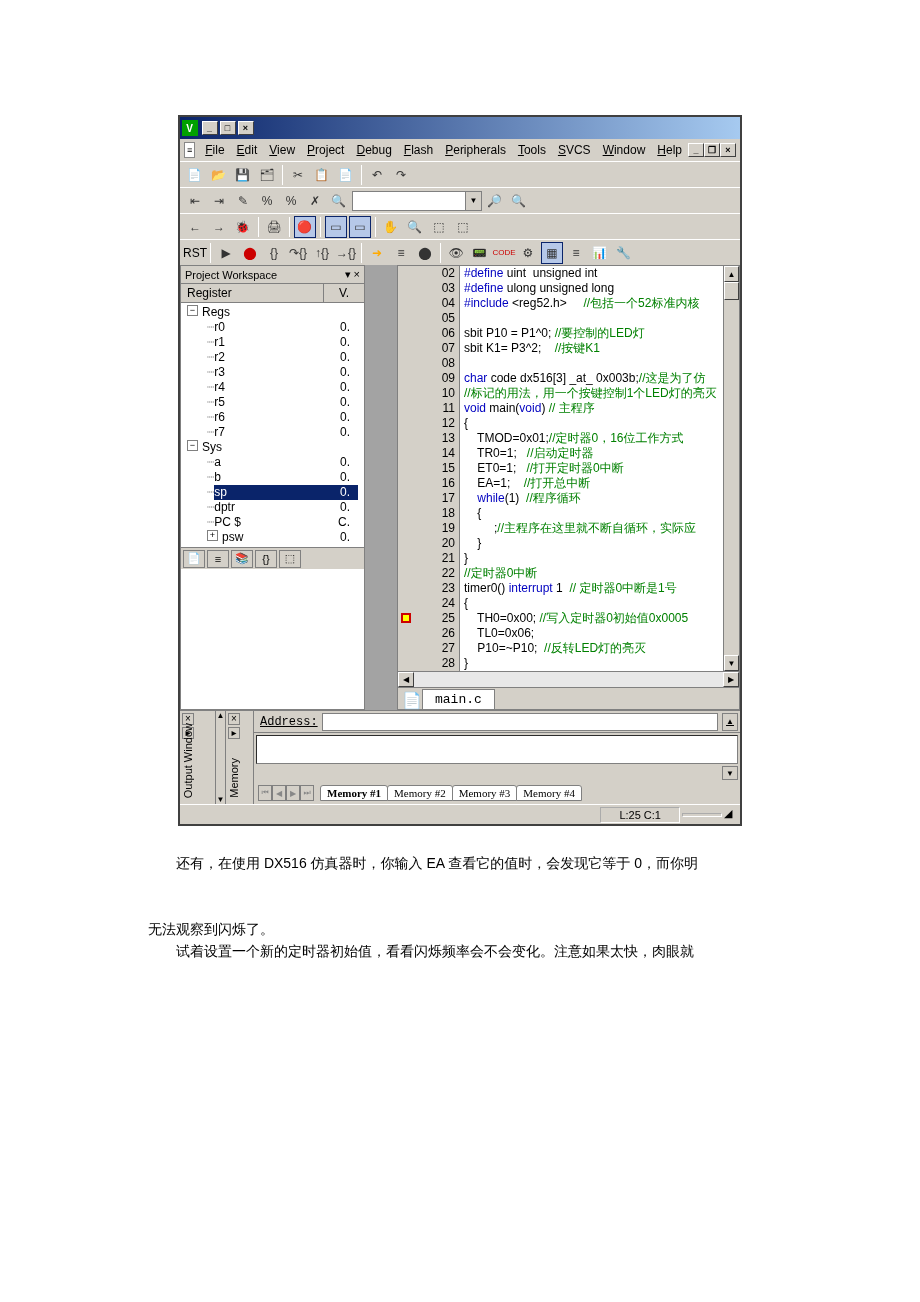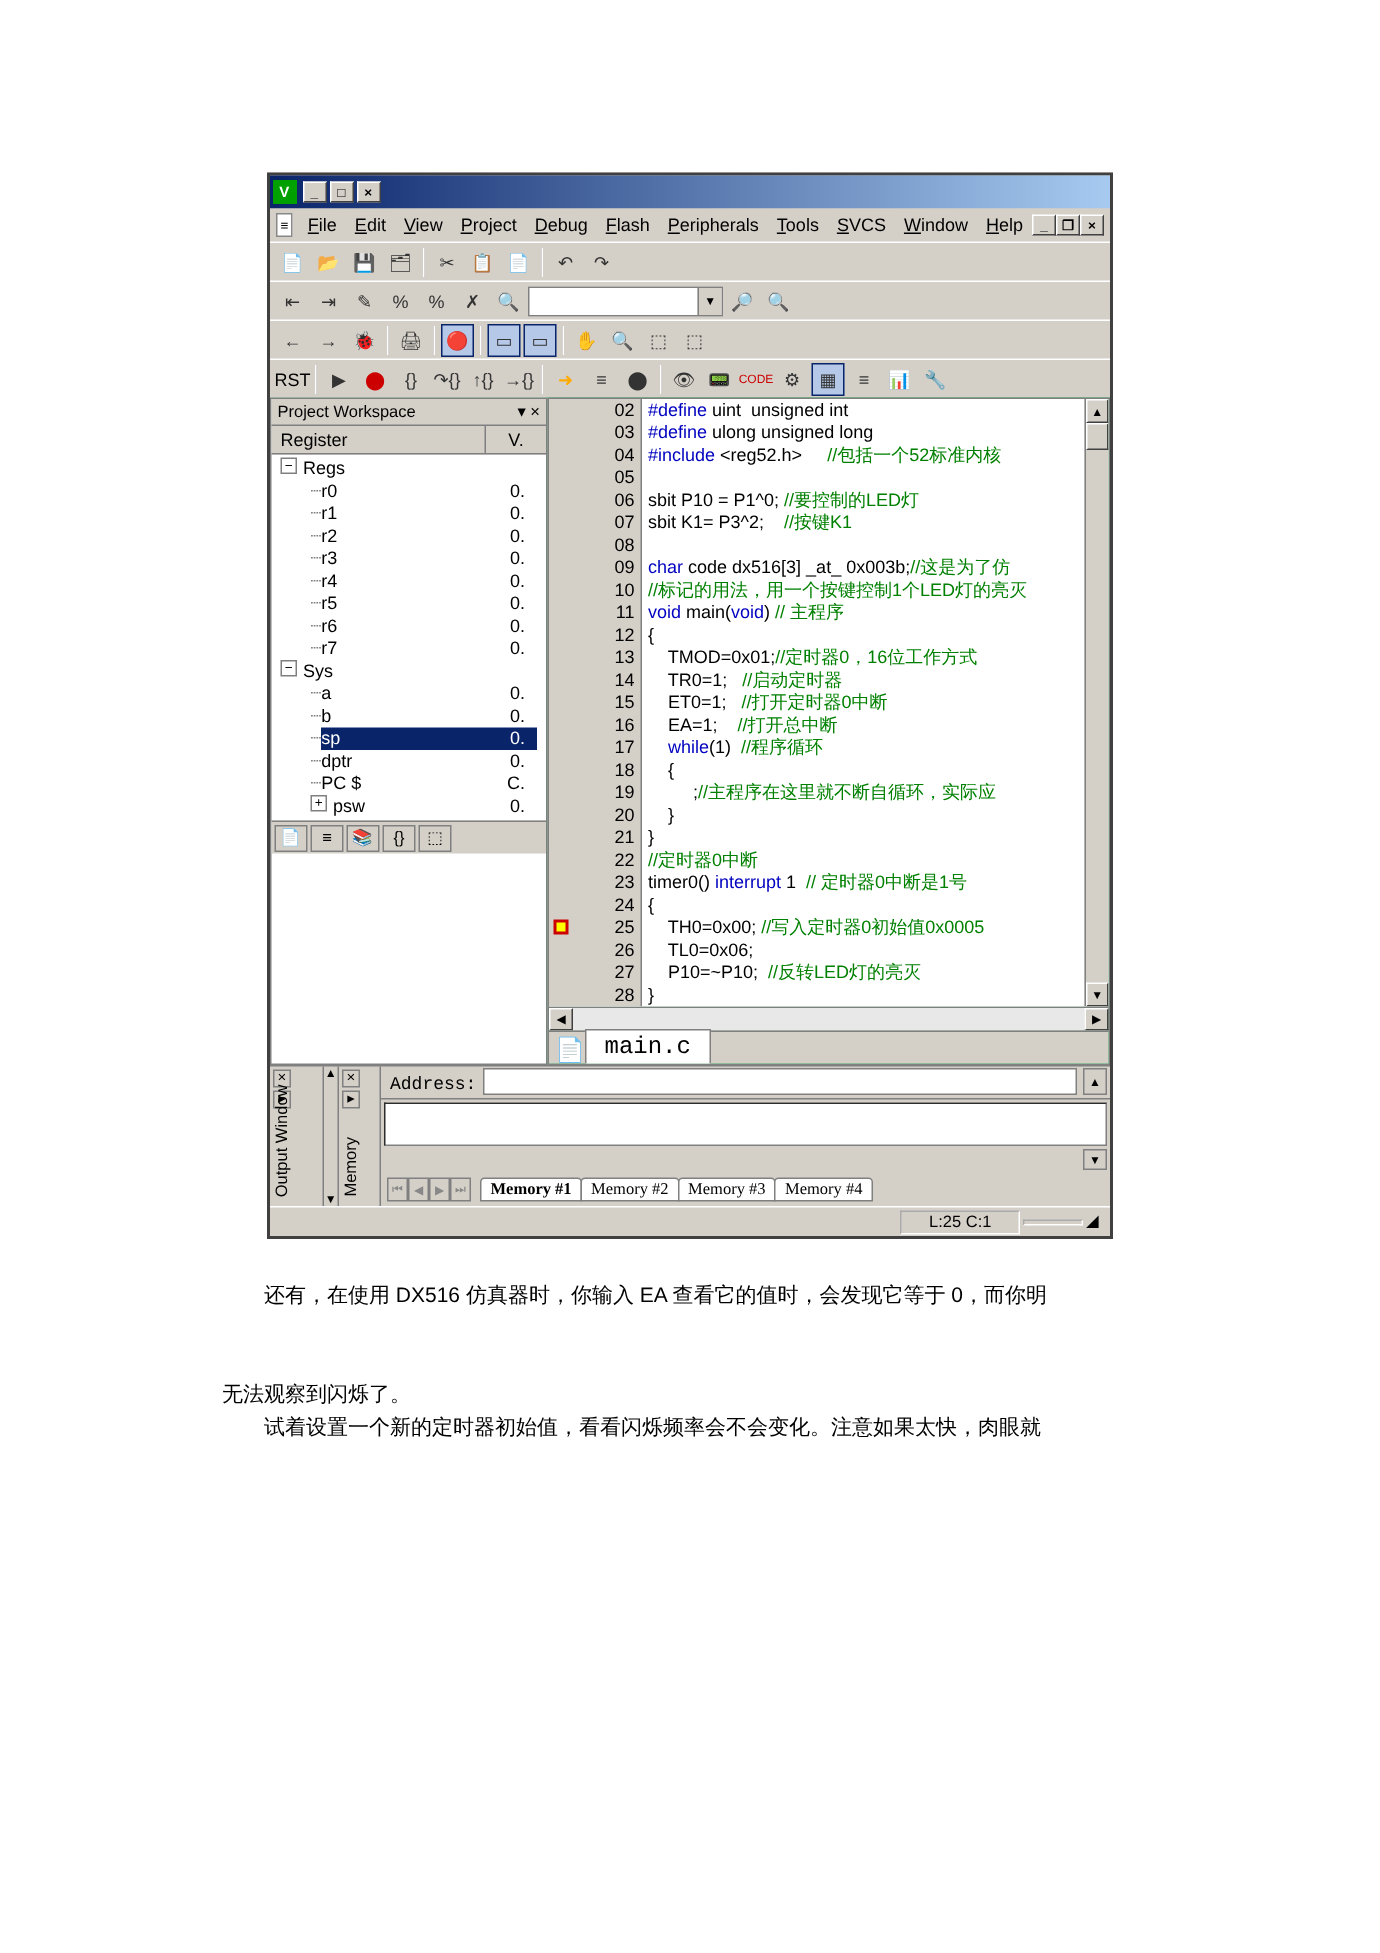--- a/index.html
+++ b/index.html
@@ -16,21 +16,21 @@
     .menu-item { padding: 2px 6px; cursor: pointer; }
     .menu-item u { text-decoration: underline; }
     .menubar .spacer { flex: 1;}
     .menubar .mdi-controls { display: flex; gap: 0; }
     .toolbar { height: 26px; background: #d4d0c8; border-top: 1px solid #fff; display: flex; align-items: center; padding: 0 4px; gap: 2px; }
     .tbtn { width: 22px; height: 22px; display: flex; align-items: center; justify-content: center; font-size: 12px; color: #333; border: 1px solid transparent; }
     .tbtn.selected { border: 1px solid #0a246a; background: #b6c8e8; }
     .tsep { width: 1px; height: 20px; background: #808080; border-right: 1px solid #fff; margin: 0 2px; }
     .tcombo { width: 130px; height: 20px; background: #fff; border: 1px solid #808080; display: flex; align-items: center; }
     .tcombo-arrow { width: 16px; height: 18px; background: #d4d0c8; border-left: 1px solid #808080; margin-left: auto; display:flex;align-items:center;justify-content:center;font-size:8px;}
-    .content-area { display: flex; background: #22c55e; }
+    .content-area { display: flex; background: #a3a3a3; gap: 32px; }
     .workspace-panel { width: 185px; border: 1px solid #808080; background: #fff; font-size: 12px; }
     .workspace-title { height: 18px; background: #d4d0c8; display: flex; align-items: center; padding: 0 4px; font-size: 11px; border-bottom: 1px solid #808080;}
     .workspace-title .closex { margin-left: auto; font-size: 11px; }
     .reg-header { display: flex; background: #d4d0c8; border-bottom: 1px solid #808080; font-size: 12px;}
     .reg-header div { padding: 2px 6px; border-right: 1px solid #808080;}
     .reg-header div:first-child { flex: 1; }
     .reg-header div:last-child { width: 40px; border-right: none; text-align: center;}
     .tree { padding: 2px; font-family: "Courier New", monospace; font-size: 12px;}
     .tree-item { display: flex; padding: 0 4px; line-height: 15px; }
     .tree-item.indent1 { padding-left: 24px; }
@@ -54,27 +54,27 @@
     .cm { color: #008000; }
     .tx { color: #000; }
     .editor-scroll-v { width: 16px; background: #d4d0c8; border-left: 1px solid #808080; position:relative;}
     .editor-scroll-v .arrow { height: 16px; border: 1px solid #fff; border-right-color:#404040; border-bottom-color:#404040; display:flex;align-items:center;justify-content:center;font-size:8px;}
     .editor-scroll-v .thumb { position:absolute; top:16px; left:0; right:0; height:18px; background:#d4d0c8; border:1px solid #fff; border-right-color:#404040;border-bottom-color:#404040;}
     .editor-scroll-h { height: 16px; background: #d4d0c8; border-top: 1px solid #808080; display:flex;}
     .editor-scroll-h .arrow { width: 16px; border: 1px solid #fff; border-right-color:#404040;border-bottom-color:#404040;display:flex;align-items:center;justify-content:center;font-size:8px;}
     .editor-scroll-h .track { flex:1; background:#e8e8e8;}
     .editor-tabs { height: 22px; background: #d4d0c8; display: flex; align-items: flex-end; padding-left: 4px; border-top:1px solid #808080;}
     .editor-tab-icon { width: 20px; height: 18px; display:flex;align-items:center;justify-content:center;}
-    .editor-tab { padding: 2px 12px; background: #fff; border: 1px solid #808080; border-bottom: none; font-size: 16px; font-family: "Courier New", monospace;}
+    .editor-tab { padding: 2px 12px; background: #fff; border: 1px solid #808080; border-bottom: none; font-size: 13px; font-family: "Courier New", monospace;}
     .bottom-panels { display: flex; border-top: 1px solid #808080; height: 94px; background:#d4d0c8;}
     .output-panel { width: 36px; border-right: 1px solid #808080; position: relative;}
     .vlabel { writing-mode: vertical-rl; transform: rotate(180deg); font-size: 11px; position: absolute; bottom: 6px; left: 2px;}
     .sidebar-close { width: 12px; height: 12px; font-size: 10px; border: 1px solid #808080; margin: 2px; text-align: center; line-height: 10px;}
     .memory-panel { flex: 1; display: flex; flex-direction: column; }
-    .mem-addr { height: 22px; display: flex; align-items: flex-end; padding: 2px; font-size: 12px; border-bottom: 1px solid #808080;}
+    .mem-addr { height: 22px; display: flex; align-items: center; padding: 2px; font-size: 12px; border-bottom: 1px solid #808080; text-decoration: underline;}
     .mem-addr-label { margin: 0 4px; font-family: "Courier New", monospace;}
     .mem-addr-input { flex: 1; height: 18px; border: 1px solid #808080; background: #fff; margin-right: 4px;}
     .mem-body { flex: 1; background: #fff; border: 1px inset #808080; margin: 2px;}
     .mem-tabs { height: 22px; display: flex; align-items: center; padding: 0 4px; font-size: 11px;}
     .mem-nav { display: flex; gap: 0; margin-right: 6px;}
     .mem-nav-btn { width: 14px; height: 16px; border: 1px solid #808080; background: #d4d0c8; display:flex;align-items:center;justify-content:center;font-size:8px;color:#888;}
     .mem-tab { padding: 1px 6px; border: 1px solid #808080; background: #fff; border-top-left-radius: 3px; border-top-right-radius:3px; margin-right:-1px; font-family: Liberation Serif, serif;}
     .mem-tab.active { font-weight: bold; }
     .statusbar { height: 20px; background: #d4d0c8; border-top: 1px solid #fff; display: flex; align-items: center; font-size: 11px;}
     .statusbar .spacer { flex: 1; }

